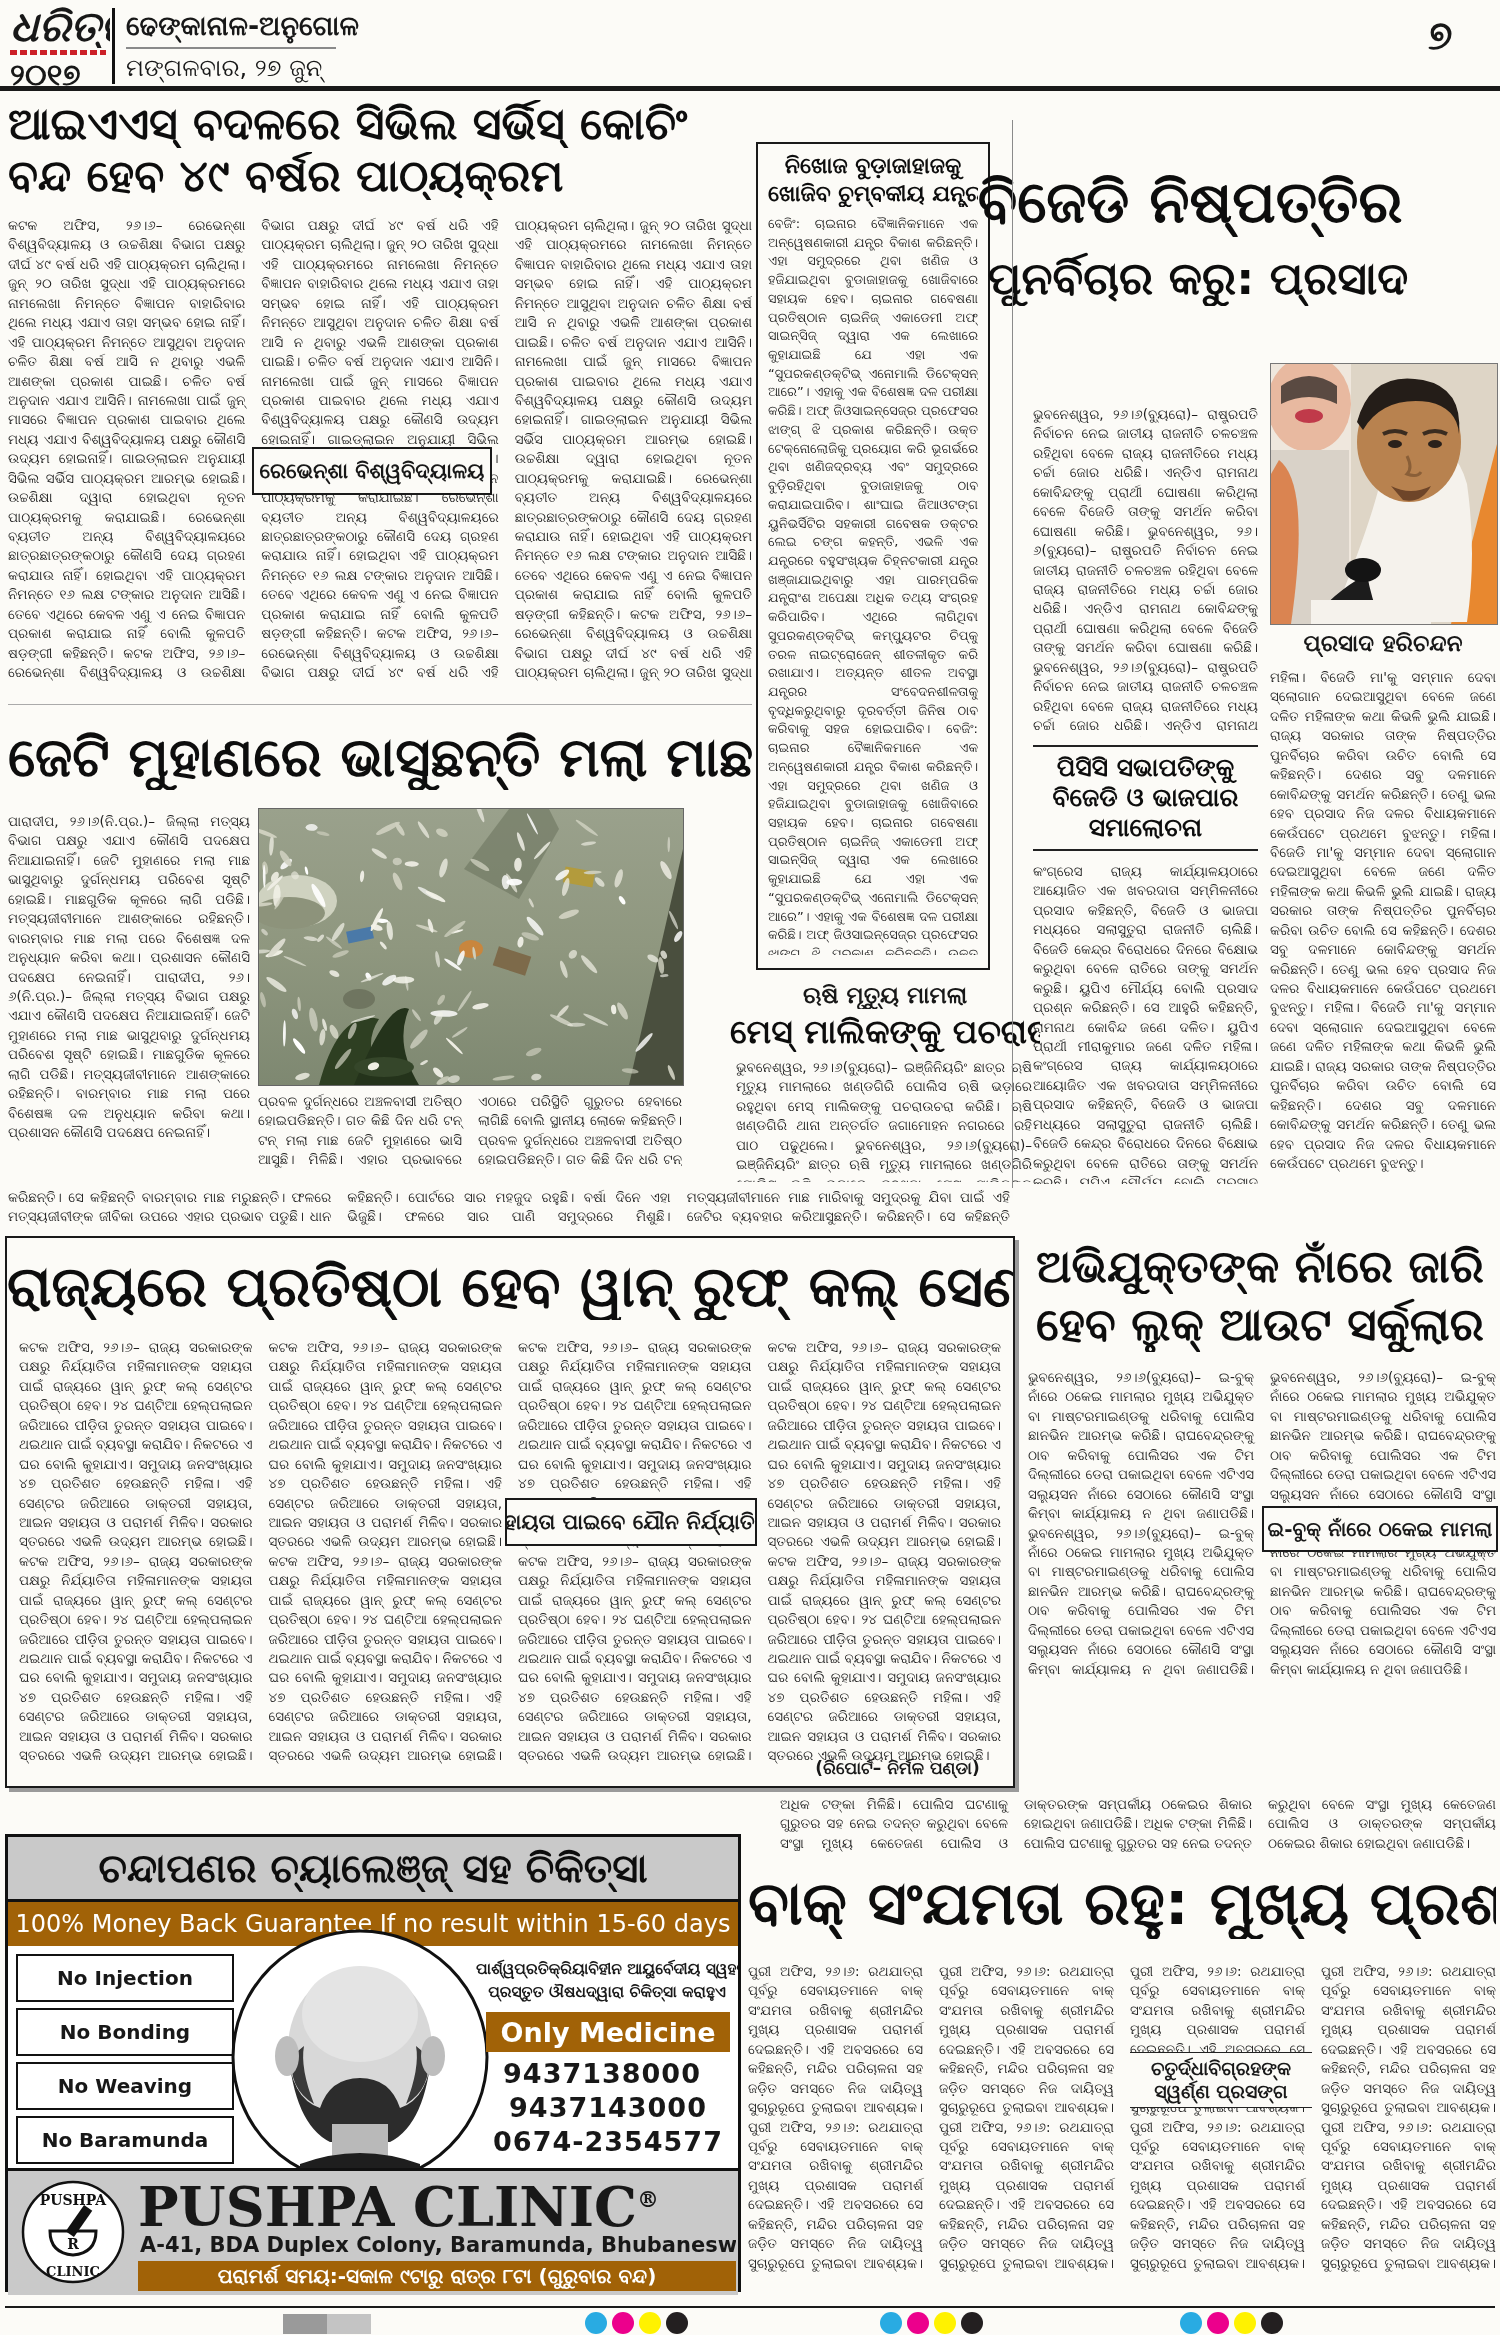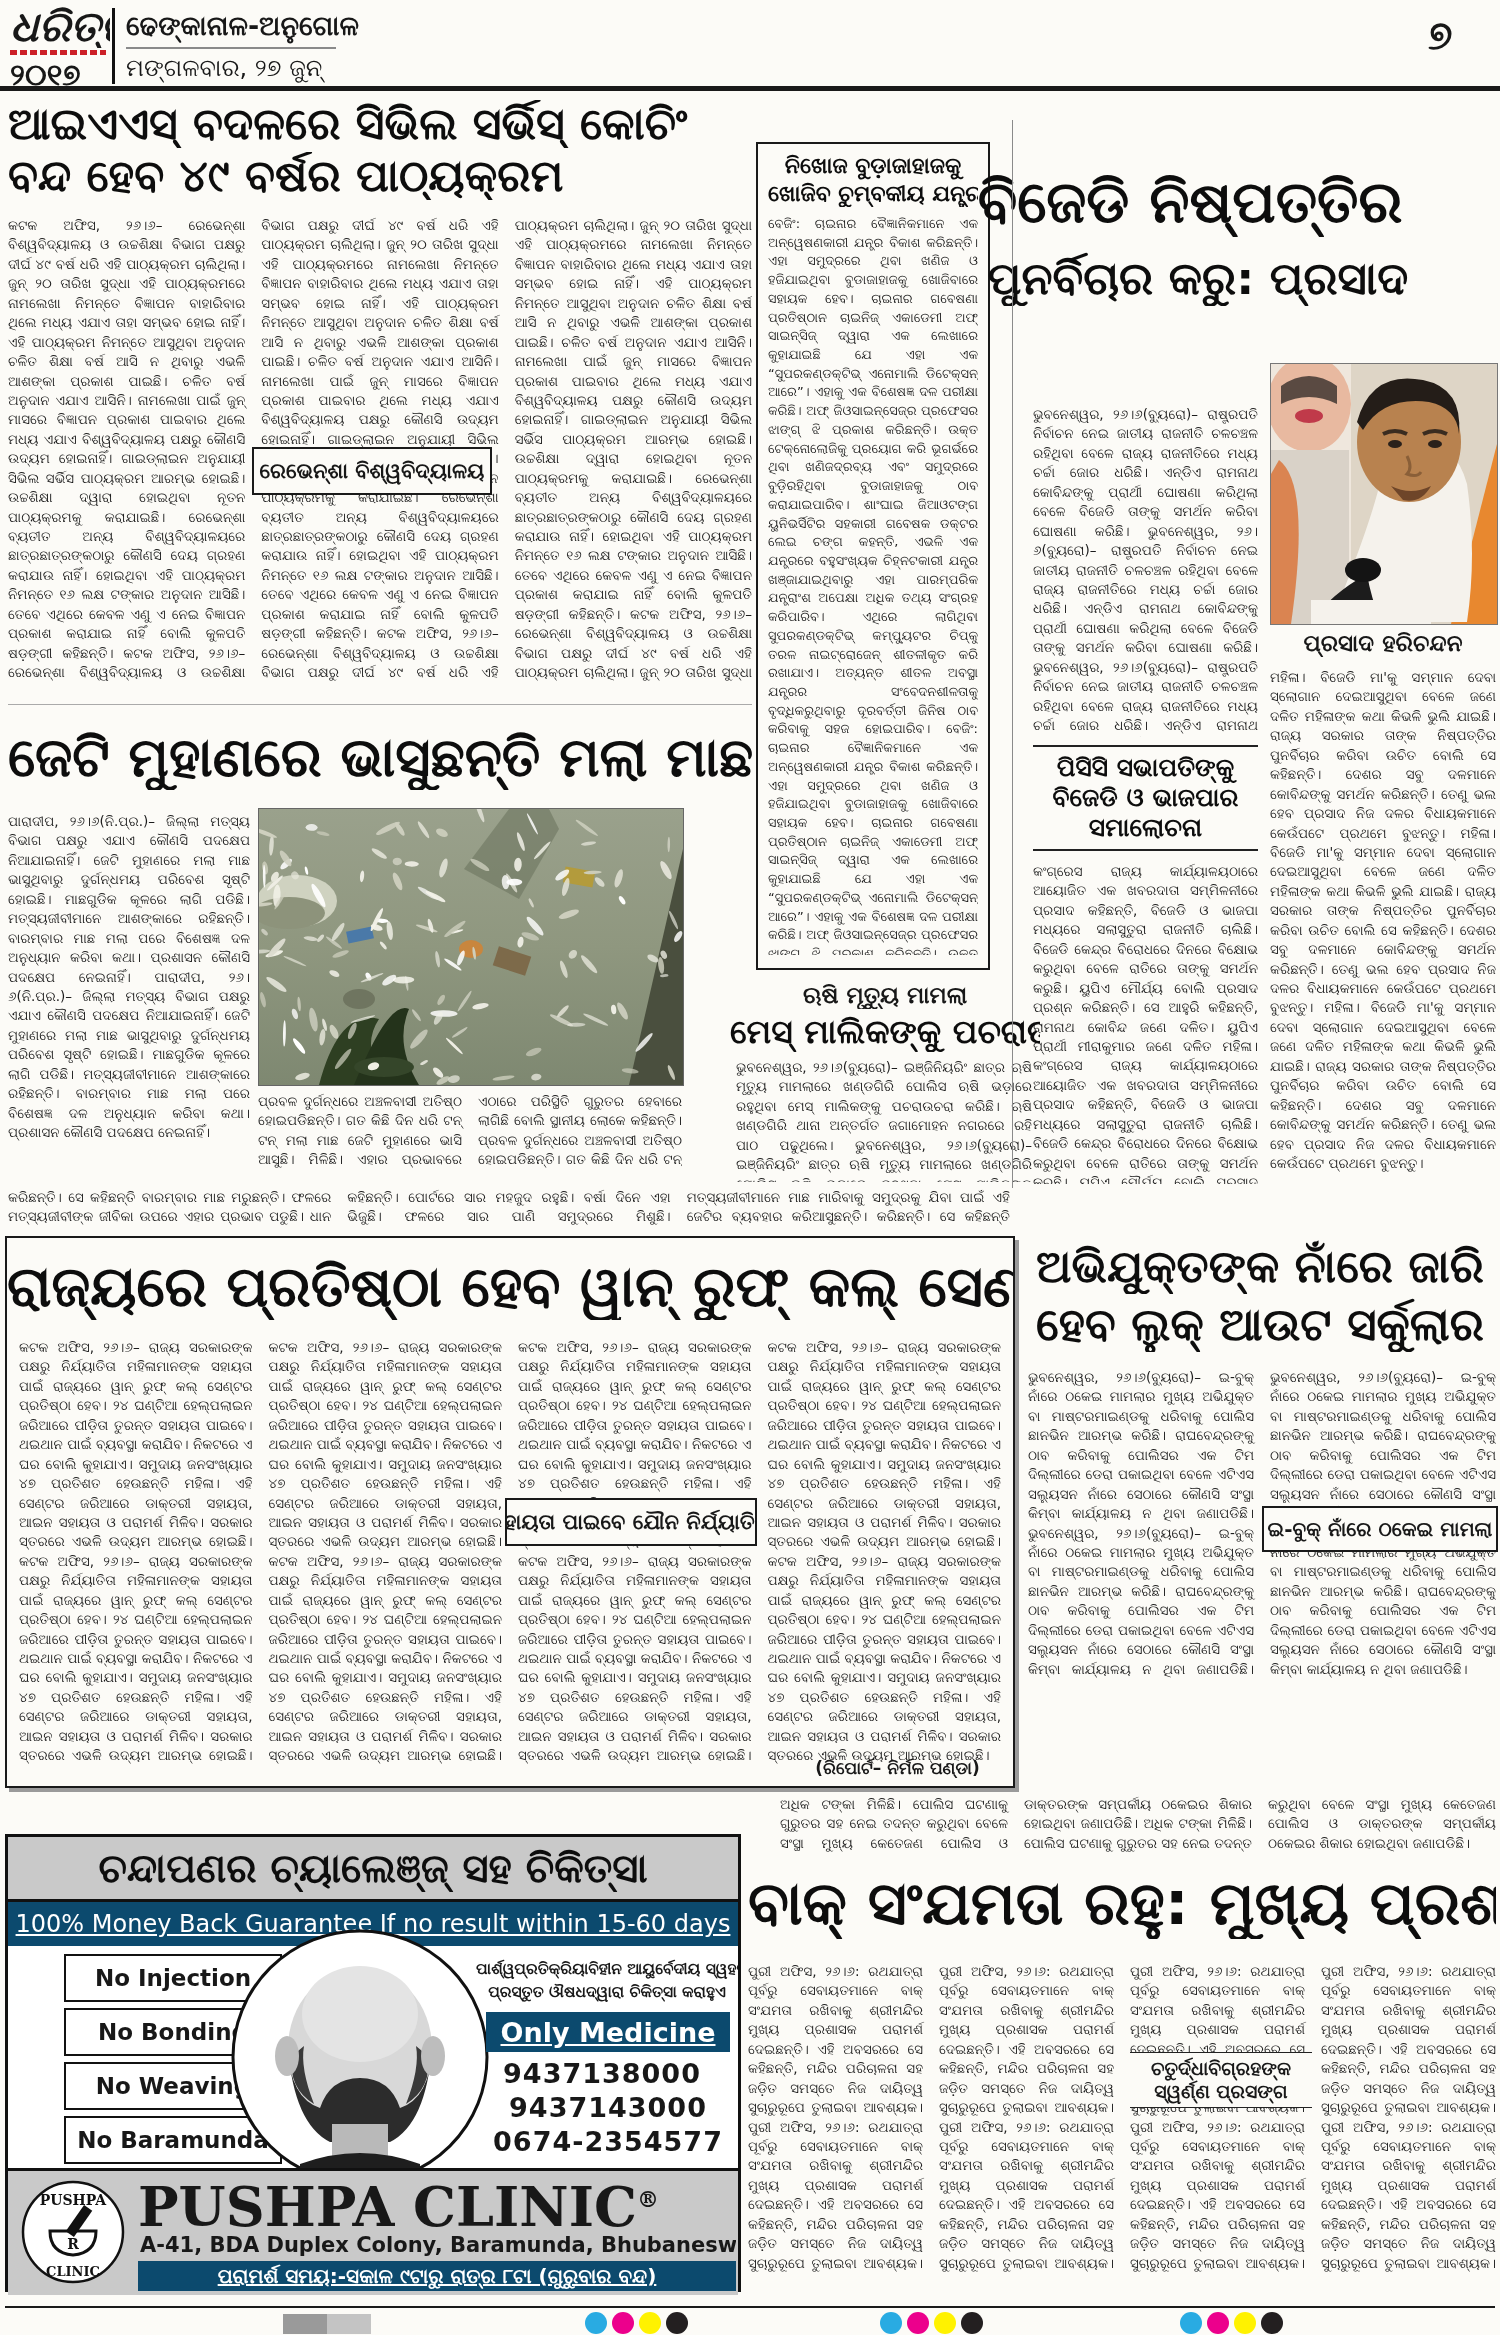--- a/index.html
+++ b/index.html
@@ -23,23 +23,23 @@
              box-shadow:4px 4px 0 #9a9a9a;}
   .kicker-plain{font-weight:bold;text-align:center;white-space:nowrap;overflow:hidden;}
   .caption{font-weight:bold;text-align:center;white-space:nowrap;overflow:hidden;}
   
   .masthead-logo{font-family:"DejaVu Serif","Liberation Serif",serif;font-weight:bold;
                  font-style:italic;font-size:42px;line-height:1;}
   .masthead-underline{height:5px;background:repeating-linear-gradient(90deg,#cc2027 0 7px,#fcfbf7 7px 10px);}
   
   .ad{border:3px solid #111;background:#fff;}
   .ad-gray{background:#c9c9c9;}
-  .ad-black{background:#0c4a6e;color:#fff;text-decoration:underline;}
-  .no-label{border:2px solid #111;background:#fff;font-weight:bold;font-size:23px;
-            display:flex;align-items:center;justify-content:center;white-space:nowrap;overflow:hidden;margin-left:48px;}
+  .ad-black{background:#a16207;color:#fff;}
+  .no-label{border:2px solid #111;background:#fff;font-weight:bold;font-size:20px;
+            display:flex;align-items:center;justify-content:center;white-space:nowrap;overflow:hidden;}
   .phone{font-weight:bold;font-size:27px;text-align:center;letter-spacing:1px;}
   .sans-bold{font-weight:bold;}
   .serif-big{font-family:"DejaVu Serif","Liberation Serif",serif;font-weight:bold;}
   .cmyk-group{display:flex;gap:5px;}
   .cmyk-dot{width:22px;height:22px;border-radius:50%;}
   .gray-sq{width:44px;height:20px;display:inline-block;}
 </style>
 </head>
 <body>
 

